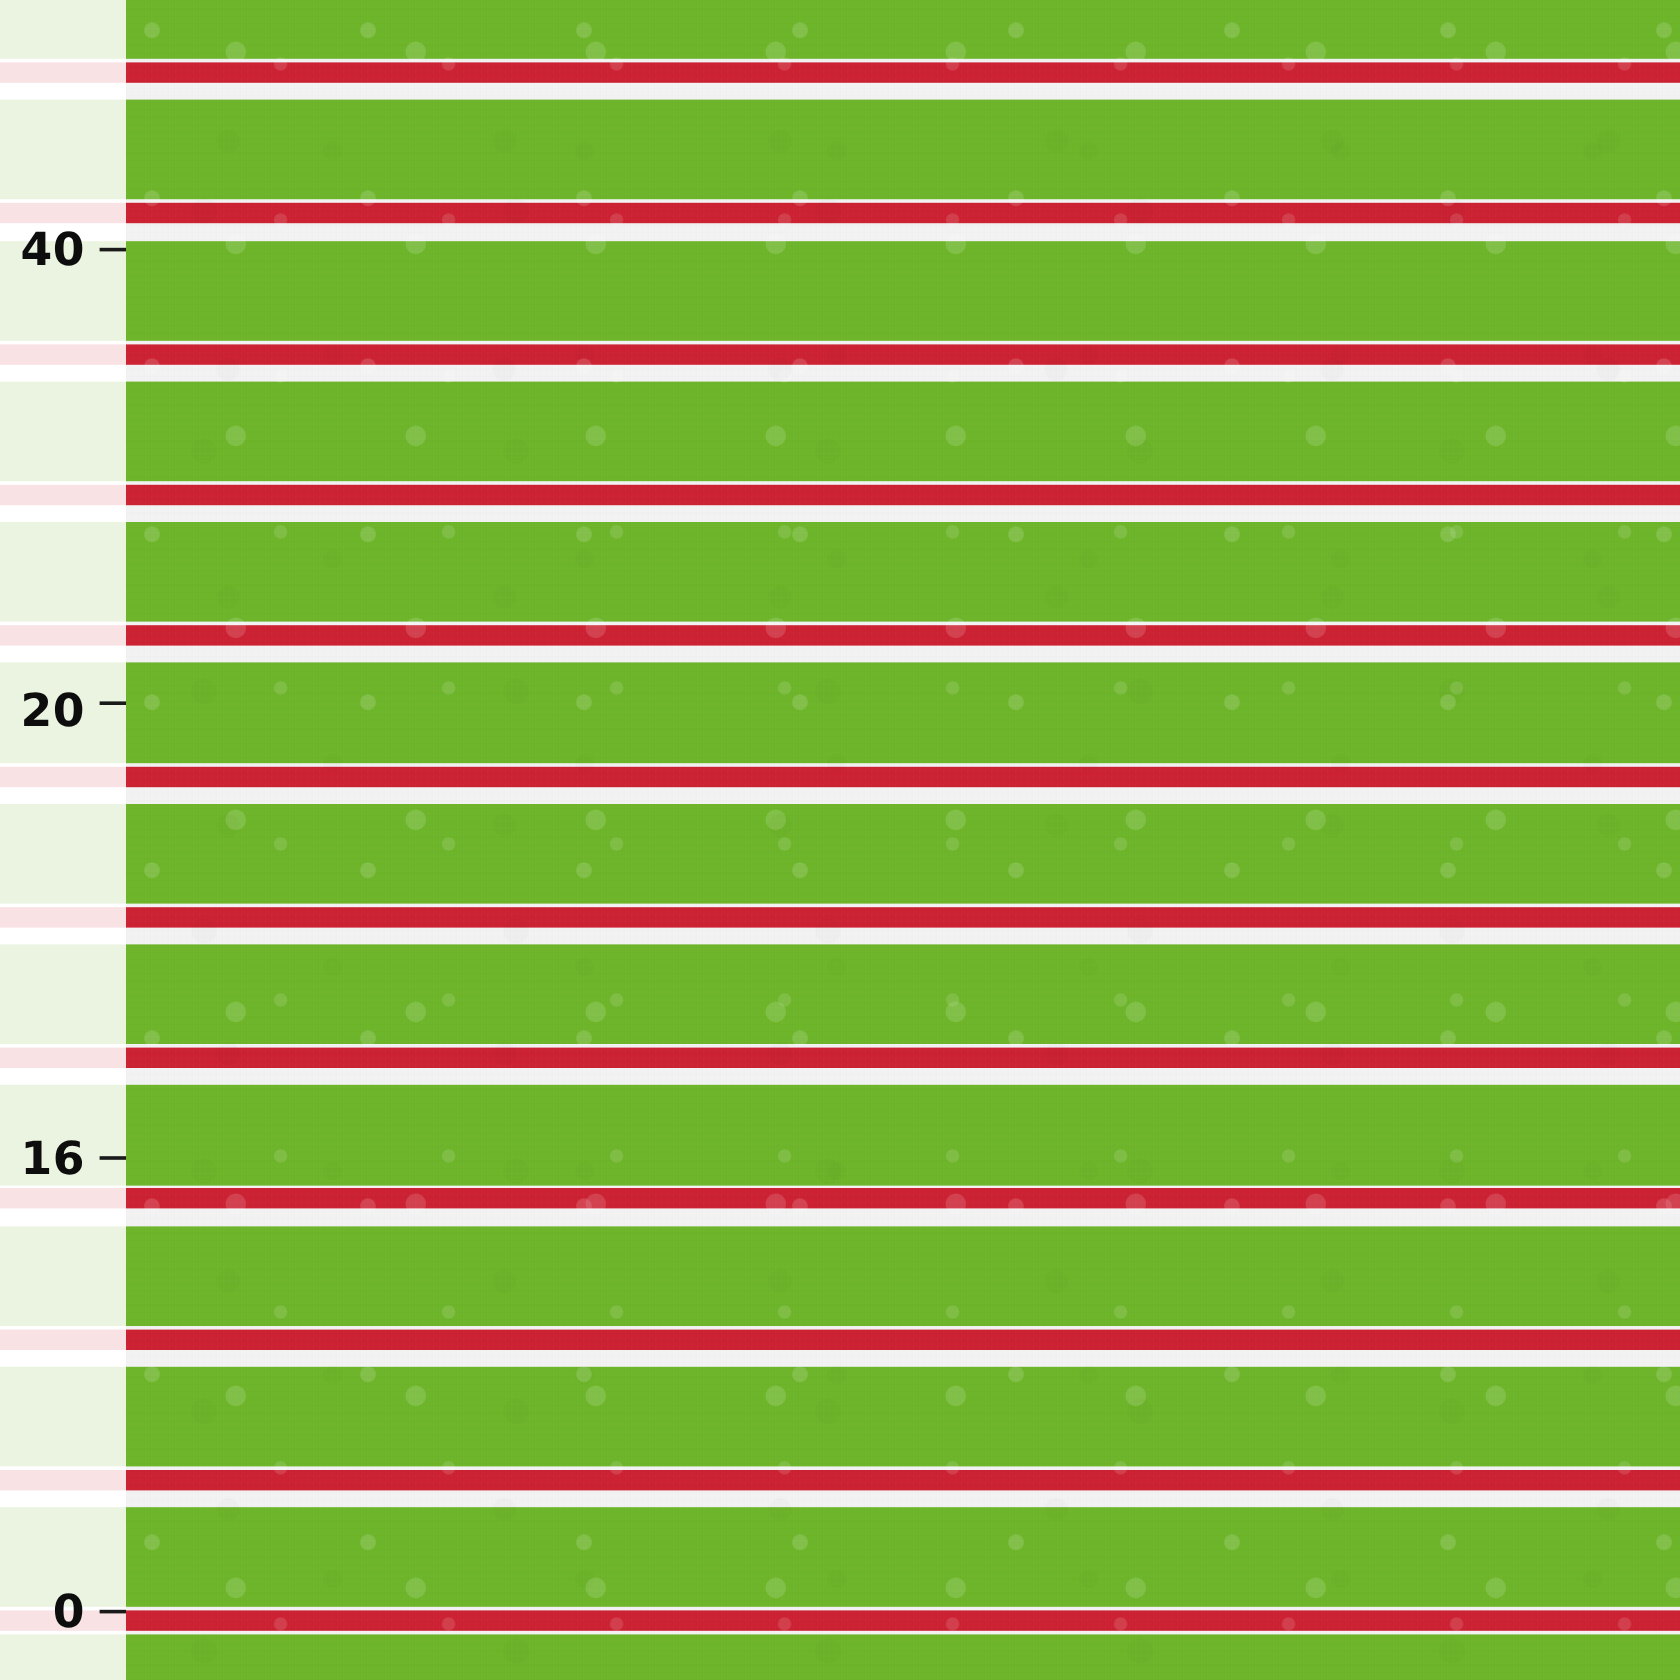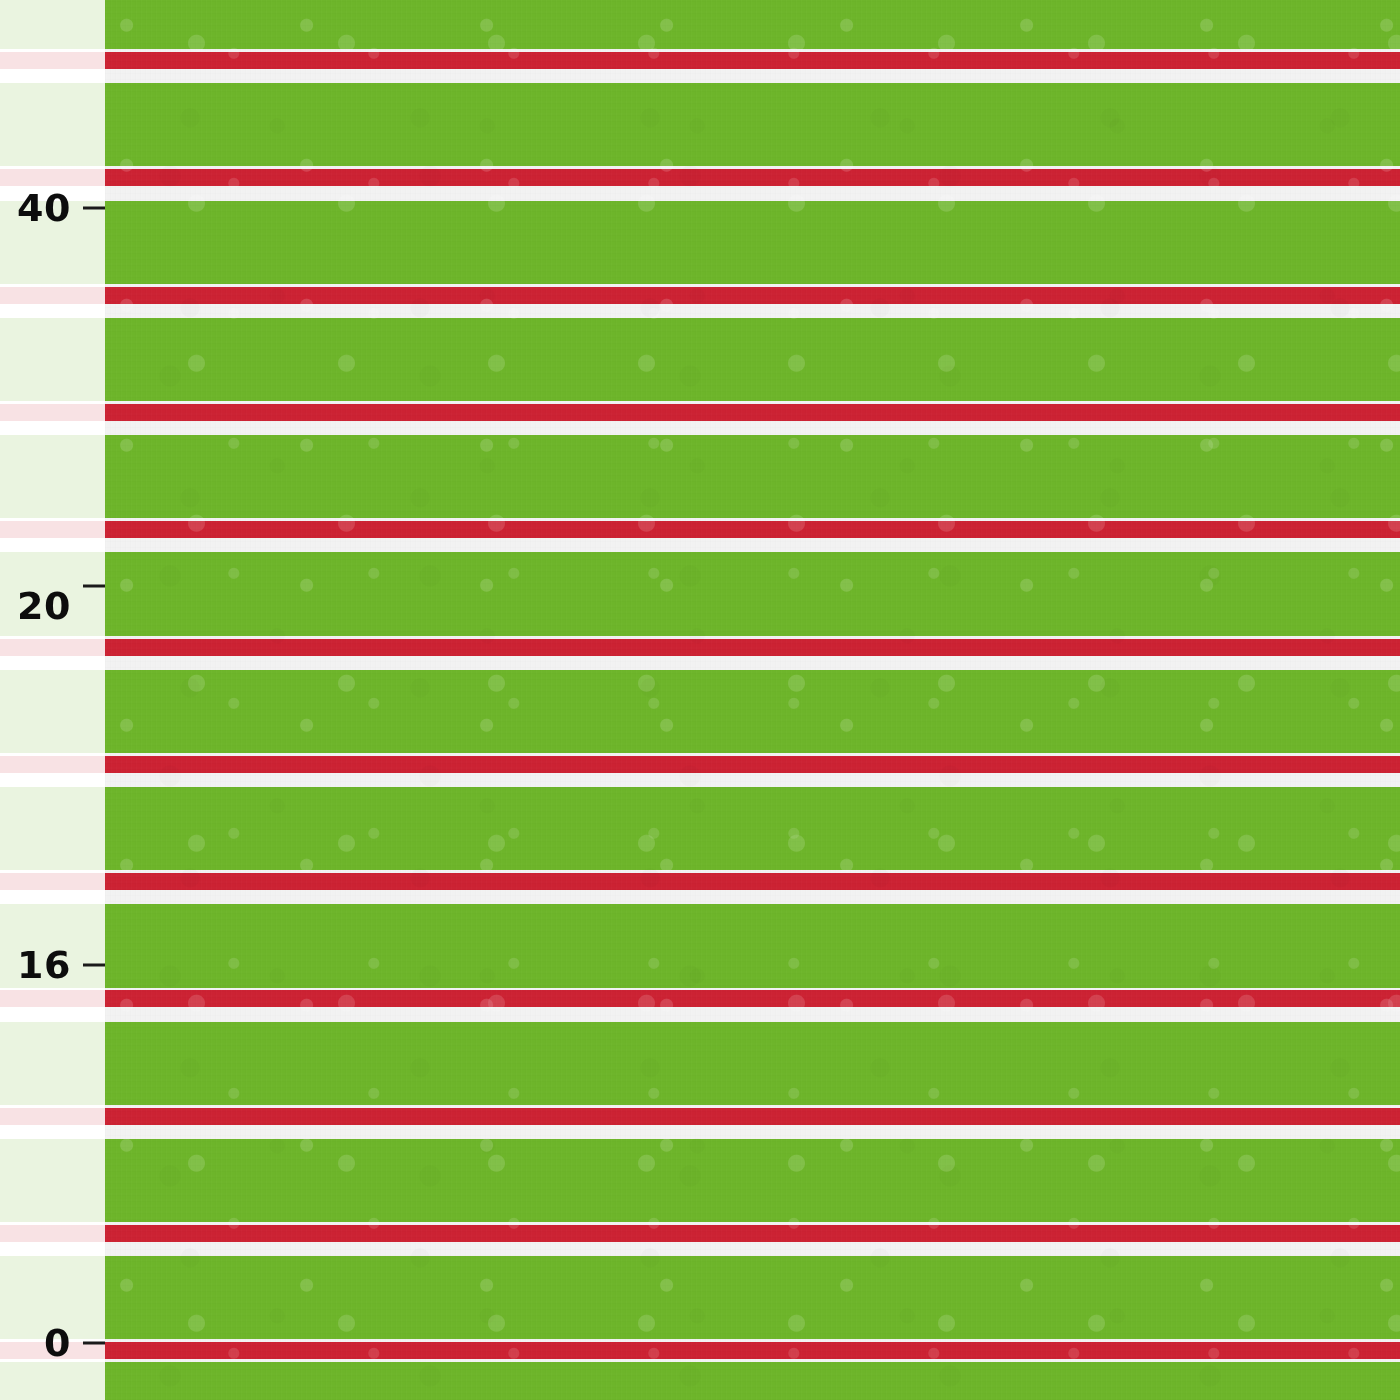--- a/index.html
+++ b/index.html
@@ -150,21 +150,21 @@
         <div class="band" style="top: 1107.7px; height: 17.027px; background: rgb(248, 226, 228);"></div>
         <div class="band" style="top: 1138.92px; height: 83.2432px; background: rgb(234, 244, 224);"></div>
         <div class="band" style="top: 1225px; height: 17.027px; background: rgb(248, 226, 228);"></div>
         <div class="band" style="top: 1256.22px; height: 83.2432px; background: rgb(234, 244, 224);"></div>
         <div class="band" style="top: 1342.3px; height: 17.027px; background: rgb(248, 226, 228);"></div>
         <div class="band" style="top: 1362.16px; height: 60.5405px; background: rgb(234, 244, 224);"></div>
       </div>
     <div id="ticks">
         <div class="tick-label" style="top: 208.108px;">40</div>
         <div class="tick-mark" style="top: 208.108px;"></div>
-        <div class="tick-label" style="top: 606px;">20</div>
+        <div class="tick-label" style="top: 592px;">20</div>
         <div class="tick-mark" style="top: 586.486px;"></div>
         <div class="tick-label" style="top: 964.865px;">16</div>
         <div class="tick-mark" style="top: 964.865px;"></div>
         <div class="tick-label" style="top: 1343.24px;">0</div>
         <div class="tick-mark" style="top: 1343.24px;"></div>
       </div>
   </div>
 
 </div>
 

